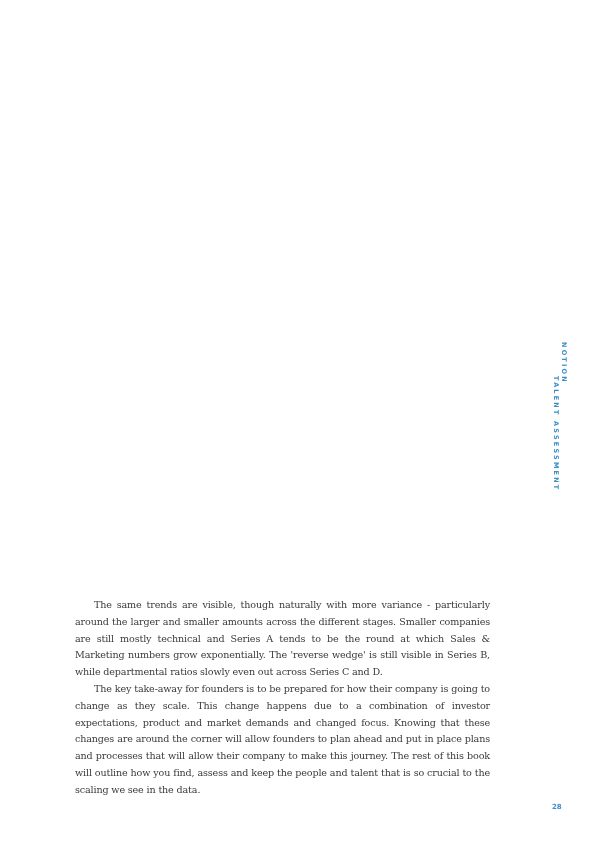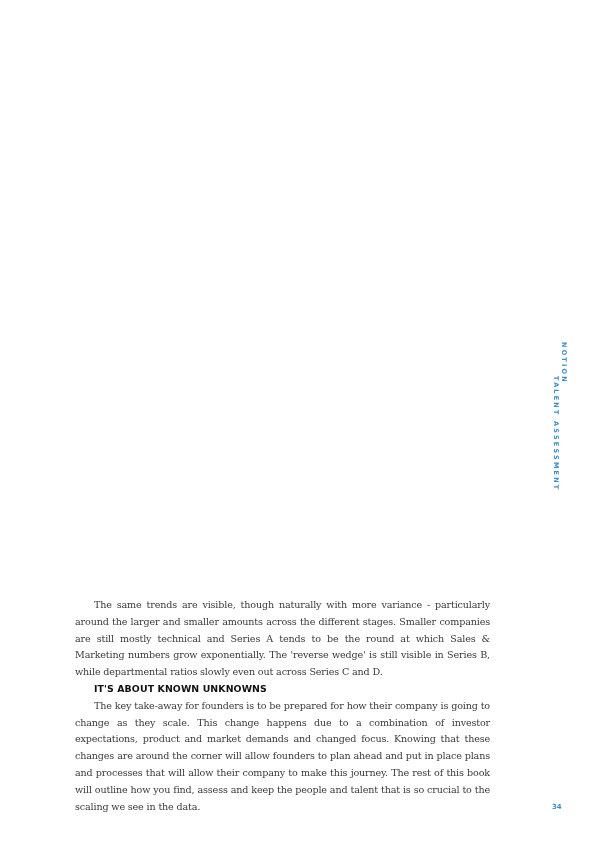--- a/index.html
+++ b/index.html
@@ -34,18 +34,17 @@
 <body>
 
 <div class="page">
   <div class="side">
     <span>NOTION</span>
     <span class="t2">TALENT ASSESSMENT</span>
   </div>
 
   <div class="body-text">
     <p class="first">The same trends are visible, though naturally with more variance - particularly around the larger and smaller amounts across the different stages. Smaller companies are still mostly technical and Series A tends to be the round at which Sales &amp; Marketing numbers grow exponentially. The 'reverse wedge' is still visible in Series B, while departmental ratios slowly even out across Series C and D.</p>
-    <div class="heading">IT'S ABOUT KNOWN UNKNOWNS</div>
     <p>The key take-away for founders is to be prepared for how their company is going to change as they scale. This change happens due to a combination of investor expectations, product and market demands and changed focus. Knowing that these changes are around the corner will allow founders to plan ahead and put in place plans and processes that will allow their company to make this journey. The rest of this book will outline how you find, assess and keep the people and talent that is so crucial to the scaling we see in the data.</p>
   </div>
 
-  <div class="page-num">34</div>
+  <div class="page-num">28</div>
 </div>
 
 </body></html>

